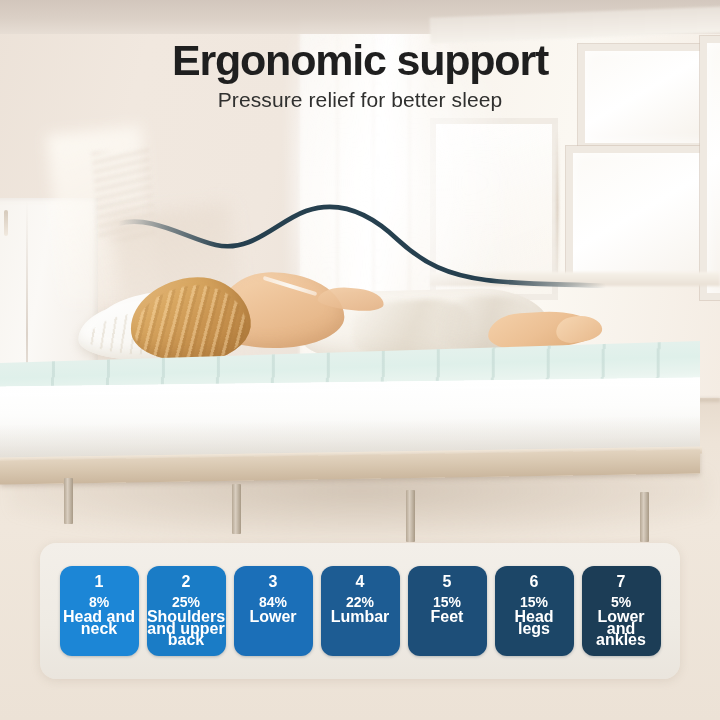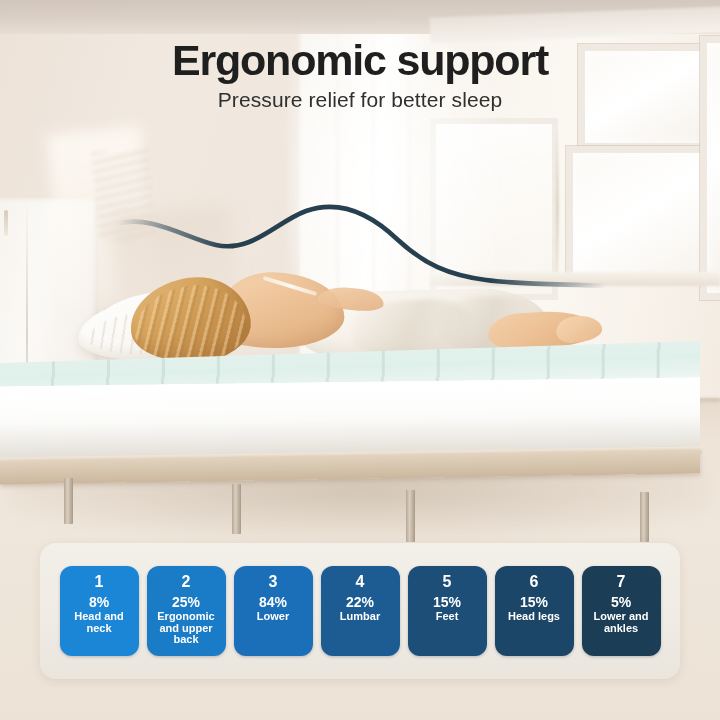--- a/index.html
+++ b/index.html
@@ -383,21 +383,21 @@
     line-height: 18px;
     letter-spacing: .2px;
   }
   .card-pct {
     font-size: 14px;
     font-weight: bold;
     line-height: 16px;
     margin-top: 3px;
   }
   .card-label {
-    font-size: 11px;
+    font-size: 16px;
     font-weight: bold;
     line-height: 11.5px;
     text-align: center;
     margin-top: 1px;
     padding: 0 3px;
   }
 
   
   .title {
     position: absolute;
@@ -499,21 +499,21 @@
   <div class="panel"></div>
   <div class="cards" id="cards">
       <div class="card" style="background: rgb(28, 134, 214);">
         <div class="card-num">1</div>
         <div class="card-pct">8%</div>
         <div class="card-label">Head and neck</div>
       </div>
       <div class="card" style="background: rgb(26, 124, 198);">
         <div class="card-num">2</div>
         <div class="card-pct">25%</div>
-        <div class="card-label">Ergonomic and upper back</div>
+        <div class="card-label">Shoulders and upper back</div>
       </div>
       <div class="card" style="background: rgb(27, 111, 184);">
         <div class="card-num">3</div>
         <div class="card-pct">84%</div>
         <div class="card-label">Lower</div>
       </div>
       <div class="card" style="background: rgb(29, 92, 147);">
         <div class="card-num">4</div>
         <div class="card-pct">22%</div>
         <div class="card-label">Lumbar</div>

